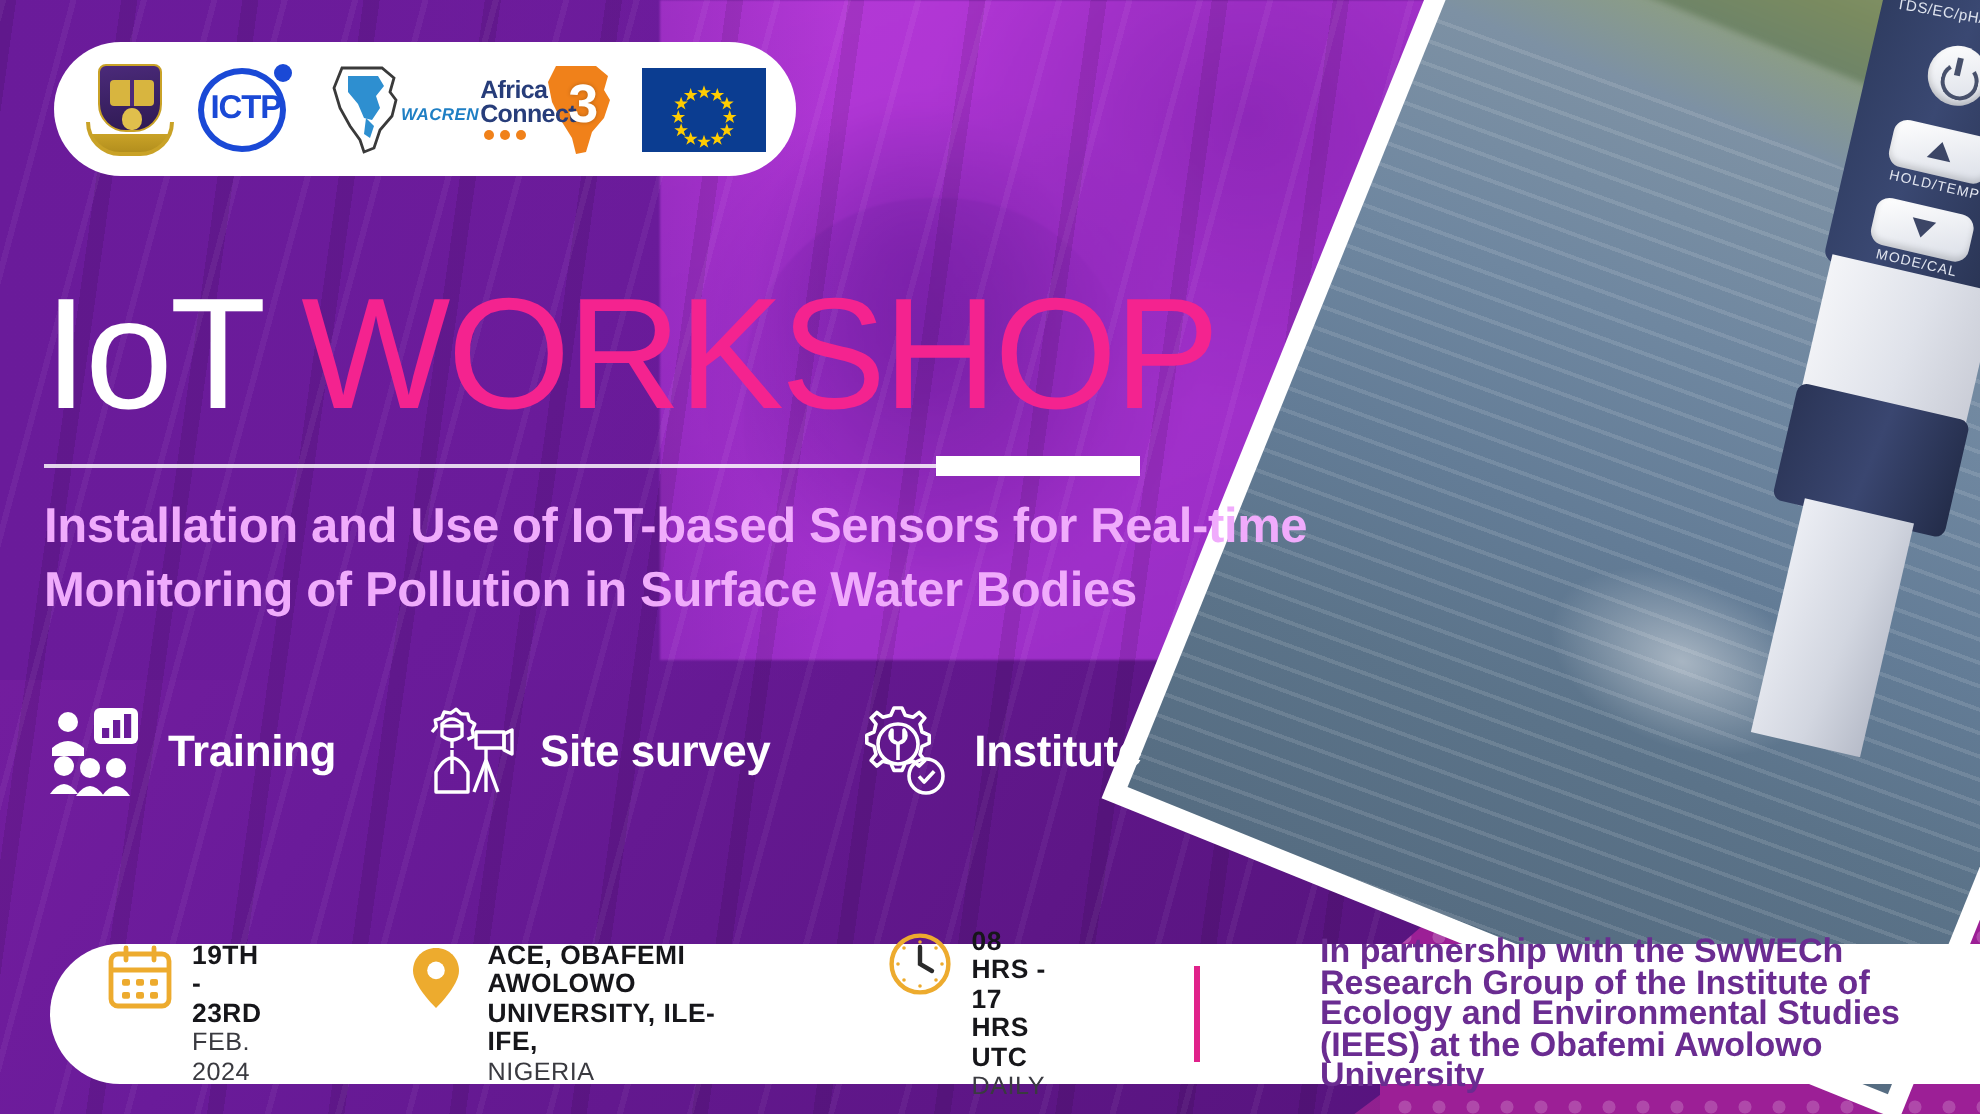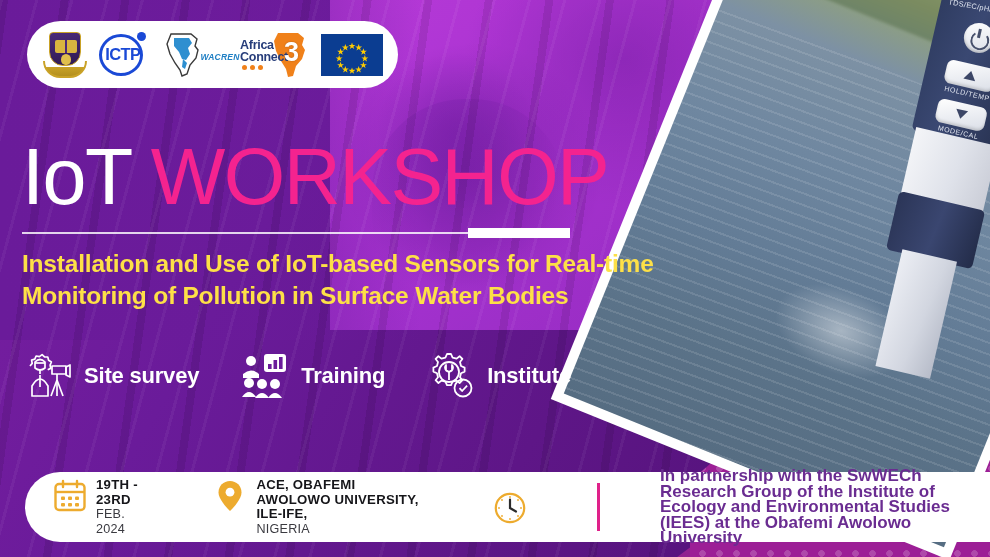--- a/index.html
+++ b/index.html
@@ -305,21 +305,21 @@
     position:absolute; left:0; top:4px; width:448px; height:1.8px;
     background:rgba(255,255,255,.82);
   }
   .rule-thick {
     position:absolute; left:446px; top:0; width:102px; height:10px;
     background:#ffffff;
   }
 
   .subtitle {
     position:absolute; left:22px; top:248px;
-    z-index:5; color:#fde047;
+    z-index:5; color:#f0abfc;
     font-size:24.5px; font-weight:bold; line-height:32px;
     letter-spacing:-.2px;
   }
 
   
   .features {
     position:absolute; left:24px; top:352px;
     z-index:5; display:flex; align-items:center; gap:42px;
   }
   .feature { display:flex; align-items:center; gap:12px; }
@@ -470,58 +470,58 @@
 
   <div class="subtitle">
     <div>Installation and Use of IoT-based Sensors for Real-time</div>
     <div>Monitoring of Pollution in Surface Water Bodies</div>
   </div>
 
   <div class="features">
 
     <div class="feature">
       <svg class="feature-icon" viewBox="0 0 48 48">
+        <rect x="23" y="2" width="22" height="18" rx="3" fill="#ffffff"></rect>
+        <rect x="27" y="12" width="3.6" height="5" fill="#6a1b9a"></rect>
+        <rect x="32.5" y="8" width="3.6" height="9" fill="#6a1b9a"></rect>
+        <rect x="38" y="5" width="3.6" height="12" fill="#6a1b9a"></rect>
+        <circle cx="10" cy="9" r="5" fill="#ffffff"></circle>
+        <path d="M2 22 q8 -7 16 0 l0 4 l-16 0 Z" fill="#ffffff"></path>
+        <circle cx="8" cy="31" r="5" fill="#ffffff"></circle>
+        <path d="M1 45 q7 -10 14 0 Z" fill="#ffffff"></path>
+        <circle cx="21" cy="32" r="5" fill="#ffffff"></circle>
+        <path d="M14 46 q7 -10 14 0 Z" fill="#ffffff"></path>
+        <circle cx="34" cy="32" r="5" fill="#ffffff"></circle>
+        <path d="M27 46 q7 -10 14 0 Z" fill="#ffffff"></path>
+      </svg>
+      <span class="feature-label">Training</span>
+    </div>
+
+    <div class="feature">
+      <svg class="feature-icon" viewBox="0 0 48 48">
         <g fill="none" stroke="#ffffff" stroke-width="1.7" stroke-linejoin="round">
           <path d="M6 14 l2.2 -2.6 l-0.6 -3.3 l3.2 -1 l1.3 -3.1 l3.3 0.6 l2.7 -2 l2.4 2.3 l3.3 0.1 l0.8 3.2 l2.8 1.8 l-1.3 3.1 l0.6 3.3 l-3 1.3"></path>
           <path d="M11 10 q5 -5 10 0 l0 6 q-5 4 -10 0 Z"></path>
           <path d="M11 11 l10 0"></path>
           <path d="M16 17 l0 5"></path>
           <path d="M8 34 q8 -14 16 0 l0 10 l-16 0 Z"></path>
           <path d="M16 23 l0 12"></path>
           <path d="M28 14 l14 0 l0 8 l-14 0 Z"></path>
           <path d="M42 15 l4 -2 l0 12 l-4 -2 Z"></path>
           <path d="M33 22 l0 6"></path>
           <path d="M33 28 l-6 16"></path>
           <path d="M33 28 l6 16"></path>
           <path d="M33 28 l0 16"></path>
         </g>
       </svg>
       <span class="feature-label">Site survey</span>
     </div>
 
     <div class="feature">
       <svg class="feature-icon" viewBox="0 0 48 48">
-        <rect x="23" y="2" width="22" height="18" rx="3" fill="#ffffff"></rect>
-        <rect x="27" y="12" width="3.6" height="5" fill="#6a1b9a"></rect>
-        <rect x="32.5" y="8" width="3.6" height="9" fill="#6a1b9a"></rect>
-        <rect x="38" y="5" width="3.6" height="12" fill="#6a1b9a"></rect>
-        <circle cx="10" cy="9" r="5" fill="#ffffff"></circle>
-        <path d="M2 22 q8 -7 16 0 l0 4 l-16 0 Z" fill="#ffffff"></path>
-        <circle cx="8" cy="31" r="5" fill="#ffffff"></circle>
-        <path d="M1 45 q7 -10 14 0 Z" fill="#ffffff"></path>
-        <circle cx="21" cy="32" r="5" fill="#ffffff"></circle>
-        <path d="M14 46 q7 -10 14 0 Z" fill="#ffffff"></path>
-        <circle cx="34" cy="32" r="5" fill="#ffffff"></circle>
-        <path d="M27 46 q7 -10 14 0 Z" fill="#ffffff"></path>
-      </svg>
-      <span class="feature-label">Training</span>
-    </div>
-
-    <div class="feature">
-      <svg class="feature-icon" viewBox="0 0 48 48">
         <g fill="none" stroke="#ffffff" stroke-width="1.8" stroke-linejoin="round">
           <path d="M20 2 l4 0 l1.6 3.6 l4 1 l3 -2.4 l2.8 2.8 l-2.4 3 l1 4 l3.6 1.6 l0 4 l-3.6 1.6 l-1 4 l2.4 3 l-2.8 2.8 l-3 -2.4 l-4 1 l-1.6 3.6 l-4 0 l-1.6 -3.6 l-4 -1 l-3 2.4 l-2.8 -2.8 l2.4 -3 l-1 -4 l-3.6 -1.6 l0 -4 l3.6 -1.6 l1 -4 l-2.4 -3 l2.8 -2.8 l3 2.4 l4 -1 Z"></path>
           <circle cx="22" cy="20" r="10"></circle>
           <path d="M19 13 a4 4 0 1 0 6 0 l0 5 l-3 2 l-3 -2 Z"></path>
           <path d="M22 20 l0 8"></path>
           <circle cx="36" cy="36" r="8.5"></circle>
           <path d="M32.5 36.2 l2.6 2.8 l5 -5.4"></path>
         </g>
       </svg>
       <span class="feature-label">Institute</span>
@@ -569,20 +569,24 @@
           <circle cx="17" cy="6" r="0.9"></circle>
             <circle cx="25" cy="9" r="0.9"></circle>
           <circle cx="28" cy="17" r="0.9"></circle>
             <circle cx="25" cy="25" r="0.9"></circle>
           <circle cx="17" cy="28" r="0.9"></circle>
             <circle cx="9" cy="25" r="0.9"></circle>
           <circle cx="6" cy="17" r="0.9"></circle>
             <circle cx="9" cy="9" r="0.9"></circle>
         </g>
       </svg>
+      <div class="f-text">
+        <span class="f-strong">08 HRS - 17 HRS UTC</span>
+        <span class="f-sub">DAILY</span>
+      </div>
     </div>
 
     <div class="f-divider"></div>
 
     <div class="f-partner">In partnership with the SwWECh  Research Group of the Institute of Ecology and Environmental Studies (IEES) at the Obafemi Awolowo University</div>
   </div>
 
 </div>
 
 </body></html>

